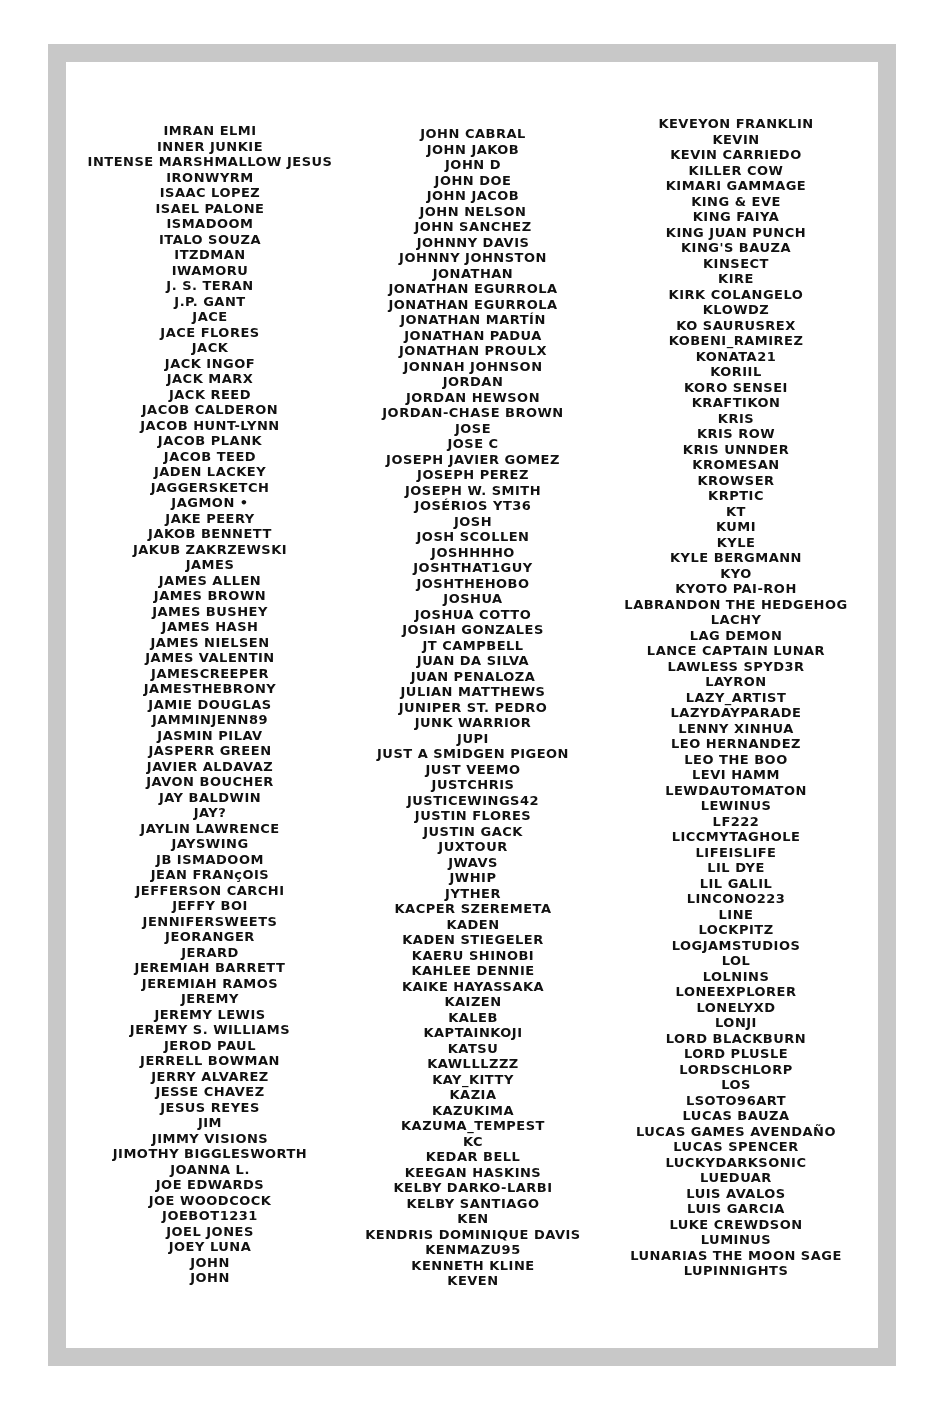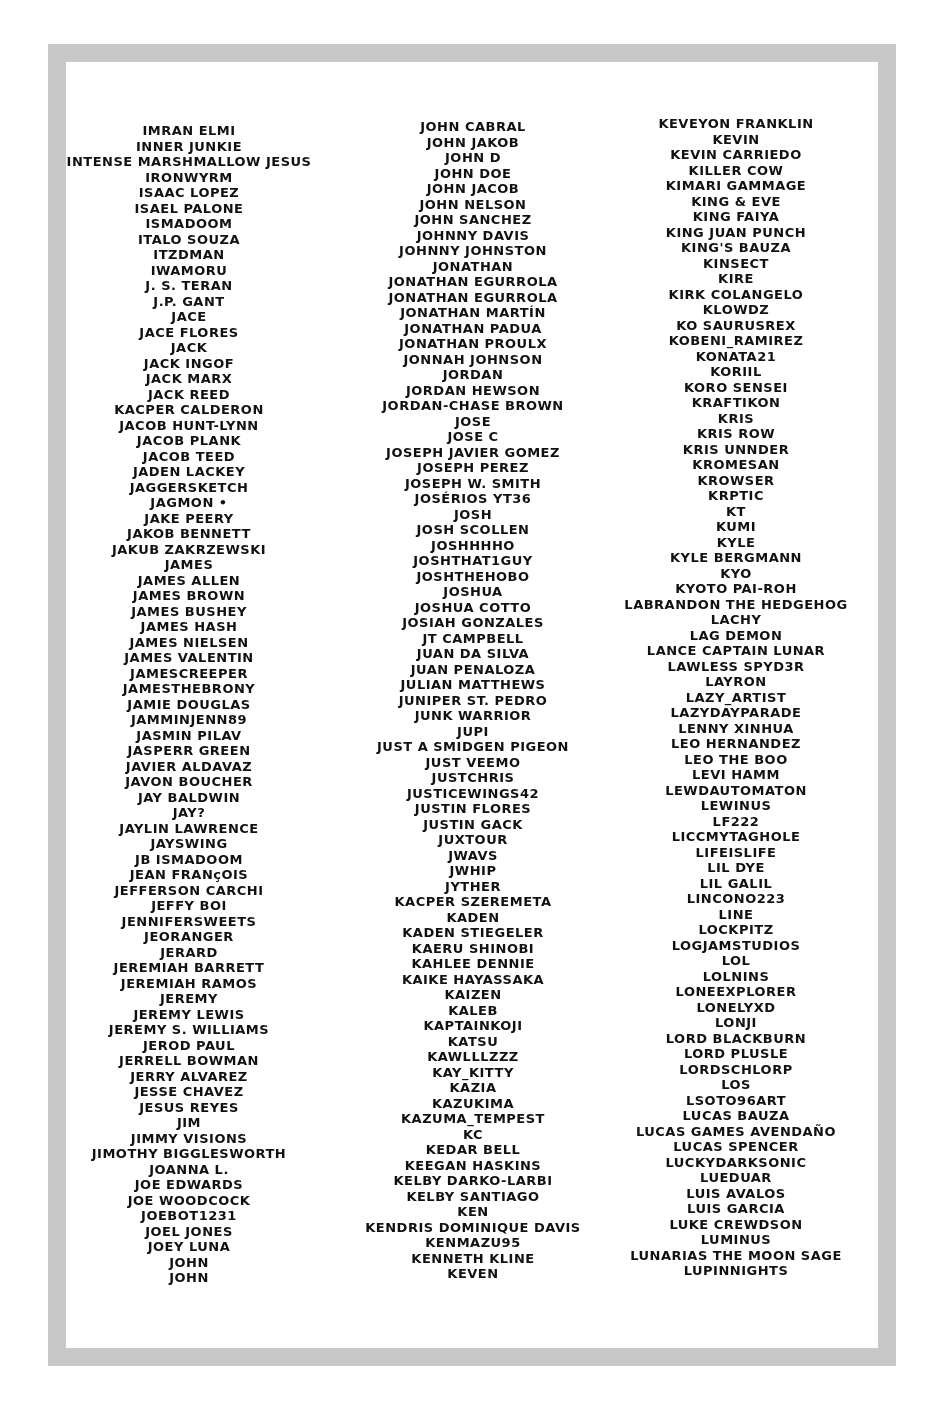--- a/index.html
+++ b/index.html
@@ -18,22 +18,22 @@
     box-sizing:border-box;
     border:18px solid var(--frame-color,#c8c8c8);
     background:transparent;
   }
   .col{
     position:absolute;
     transform:translateX(-50%);
     text-align:center;
     white-space:nowrap;
   }
-  .col-1{left:189px;top:123px;}
-  .col-2{left:473px;top:119px;}
+  .col-1{left:210px;top:123px;}
+  .col-2{left:473px;top:126px;}
   .col-3{left:736px;top:116px;}
   .name{
     font-size:13px;
     font-weight:700;
     line-height:15.5px;
     letter-spacing:0.5px;
     color:var(--text-color,#111);
   }
 </style>
 </head>
@@ -53,21 +53,21 @@
       <div class="name">ITZDMAN</div>
       <div class="name">IWAMORU</div>
       <div class="name">J. S. TERAN</div>
       <div class="name">J.P. GANT</div>
       <div class="name">JACE</div>
       <div class="name">JACE FLORES</div>
       <div class="name">JACK</div>
       <div class="name">JACK INGOF</div>
       <div class="name">JACK MARX</div>
       <div class="name">JACK REED</div>
-      <div class="name">KACPER CALDERON</div>
+      <div class="name">JACOB CALDERON</div>
       <div class="name">JACOB HUNT-LYNN</div>
       <div class="name">JACOB PLANK</div>
       <div class="name">JACOB TEED</div>
       <div class="name">JADEN LACKEY</div>
       <div class="name">JAGGERSKETCH</div>
       <div class="name">JAGMON •</div>
       <div class="name">JAKE PEERY</div>
       <div class="name">JAKOB BENNETT</div>
       <div class="name">JAKUB ZAKRZEWSKI</div>
       <div class="name">JAMES</div>

